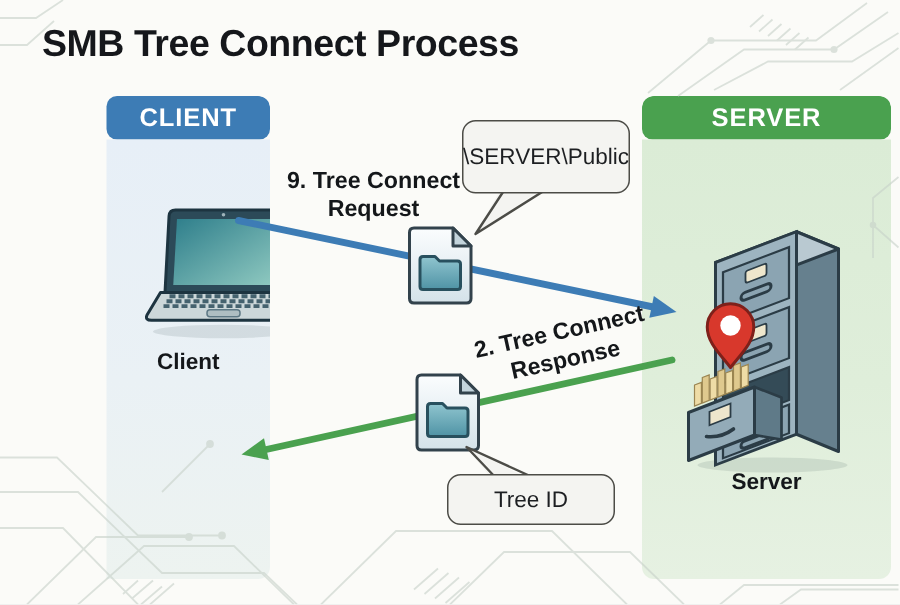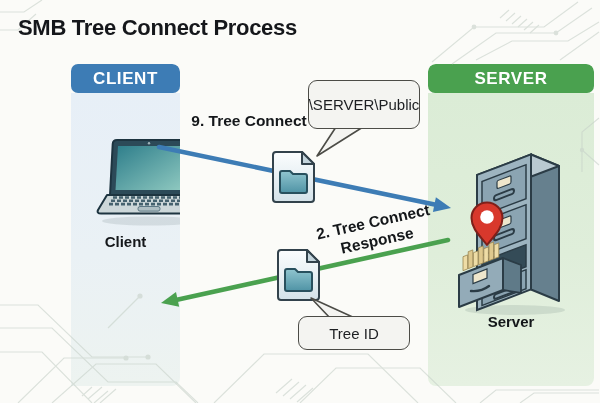--- a/index.html
+++ b/index.html
@@ -4,22 +4,22 @@
 <style>
   * { margin:0; padding:0; box-sizing:border-box; }
   html,body { background:#e8e8e8; }
   body { font-family:"Liberation Sans", sans-serif; }
   #canvas {
     position:relative; width:600px; height:403px; overflow:hidden;
     background:#fbfbf8; margin:0 auto;
   }
   .layer { position:absolute; left:0; top:0; width:600px; height:403px; pointer-events:none; }
   #title {
-    position:absolute; left:18px; top:15px; z-index:5;
-    font-size:22px; font-weight:700; color:#15171b; letter-spacing:-0.3px;
+    position:absolute; left:28px; top:15px; z-index:5;
+    font-size:25px; font-weight:700; color:#15171b; letter-spacing:-0.3px;
   }
   .panel { position:absolute; top:64px; width:152px; height:322px; border-radius:8px; overflow:hidden; z-index:1; }
   #client-panel { left:28px;padding-left:43px; }
   #server-panel { left:428px; width:166px; }
   .panel-header {
     height:29px; display:flex; align-items:center; justify-content:center;
     color:#ffffff; font-size:17px; font-weight:700; letter-spacing:0.6px;
     border-radius:7px;
   }
   #client-panel .panel-header { background:#3d7cb5; }
@@ -186,20 +186,21 @@
       <polygon points="451,208 432.9,211.9 435.9,197.3" fill="#3d7cb5"></polygon>
     </g>
     <g>
       <line x1="448" y1="240" x2="176" y2="300" stroke="#4aa14f" stroke-width="4.6" stroke-linecap="round"></line>
       <polygon points="161,303 176,292.1 179.2,306.7" fill="#4aa14f"></polygon>
     </g>
   </svg>
 
   <div class="flow-label" id="request-label">
     <div>9. Tree Connect</div>
+    <div>Request</div>
   </div>
   <div class="flow-label" id="response-label">
     <div>2. Tree Connect</div>
     <div>Response</div>
   </div>
 
   <svg class="packet" id="request-packet" viewBox="0 0 46 54">
     <defs>
       <linearGradient id="pg1" x1="0" y1="0" x2="0" y2="1">
         <stop offset="0" stop-color="#fbfdfe"></stop>

